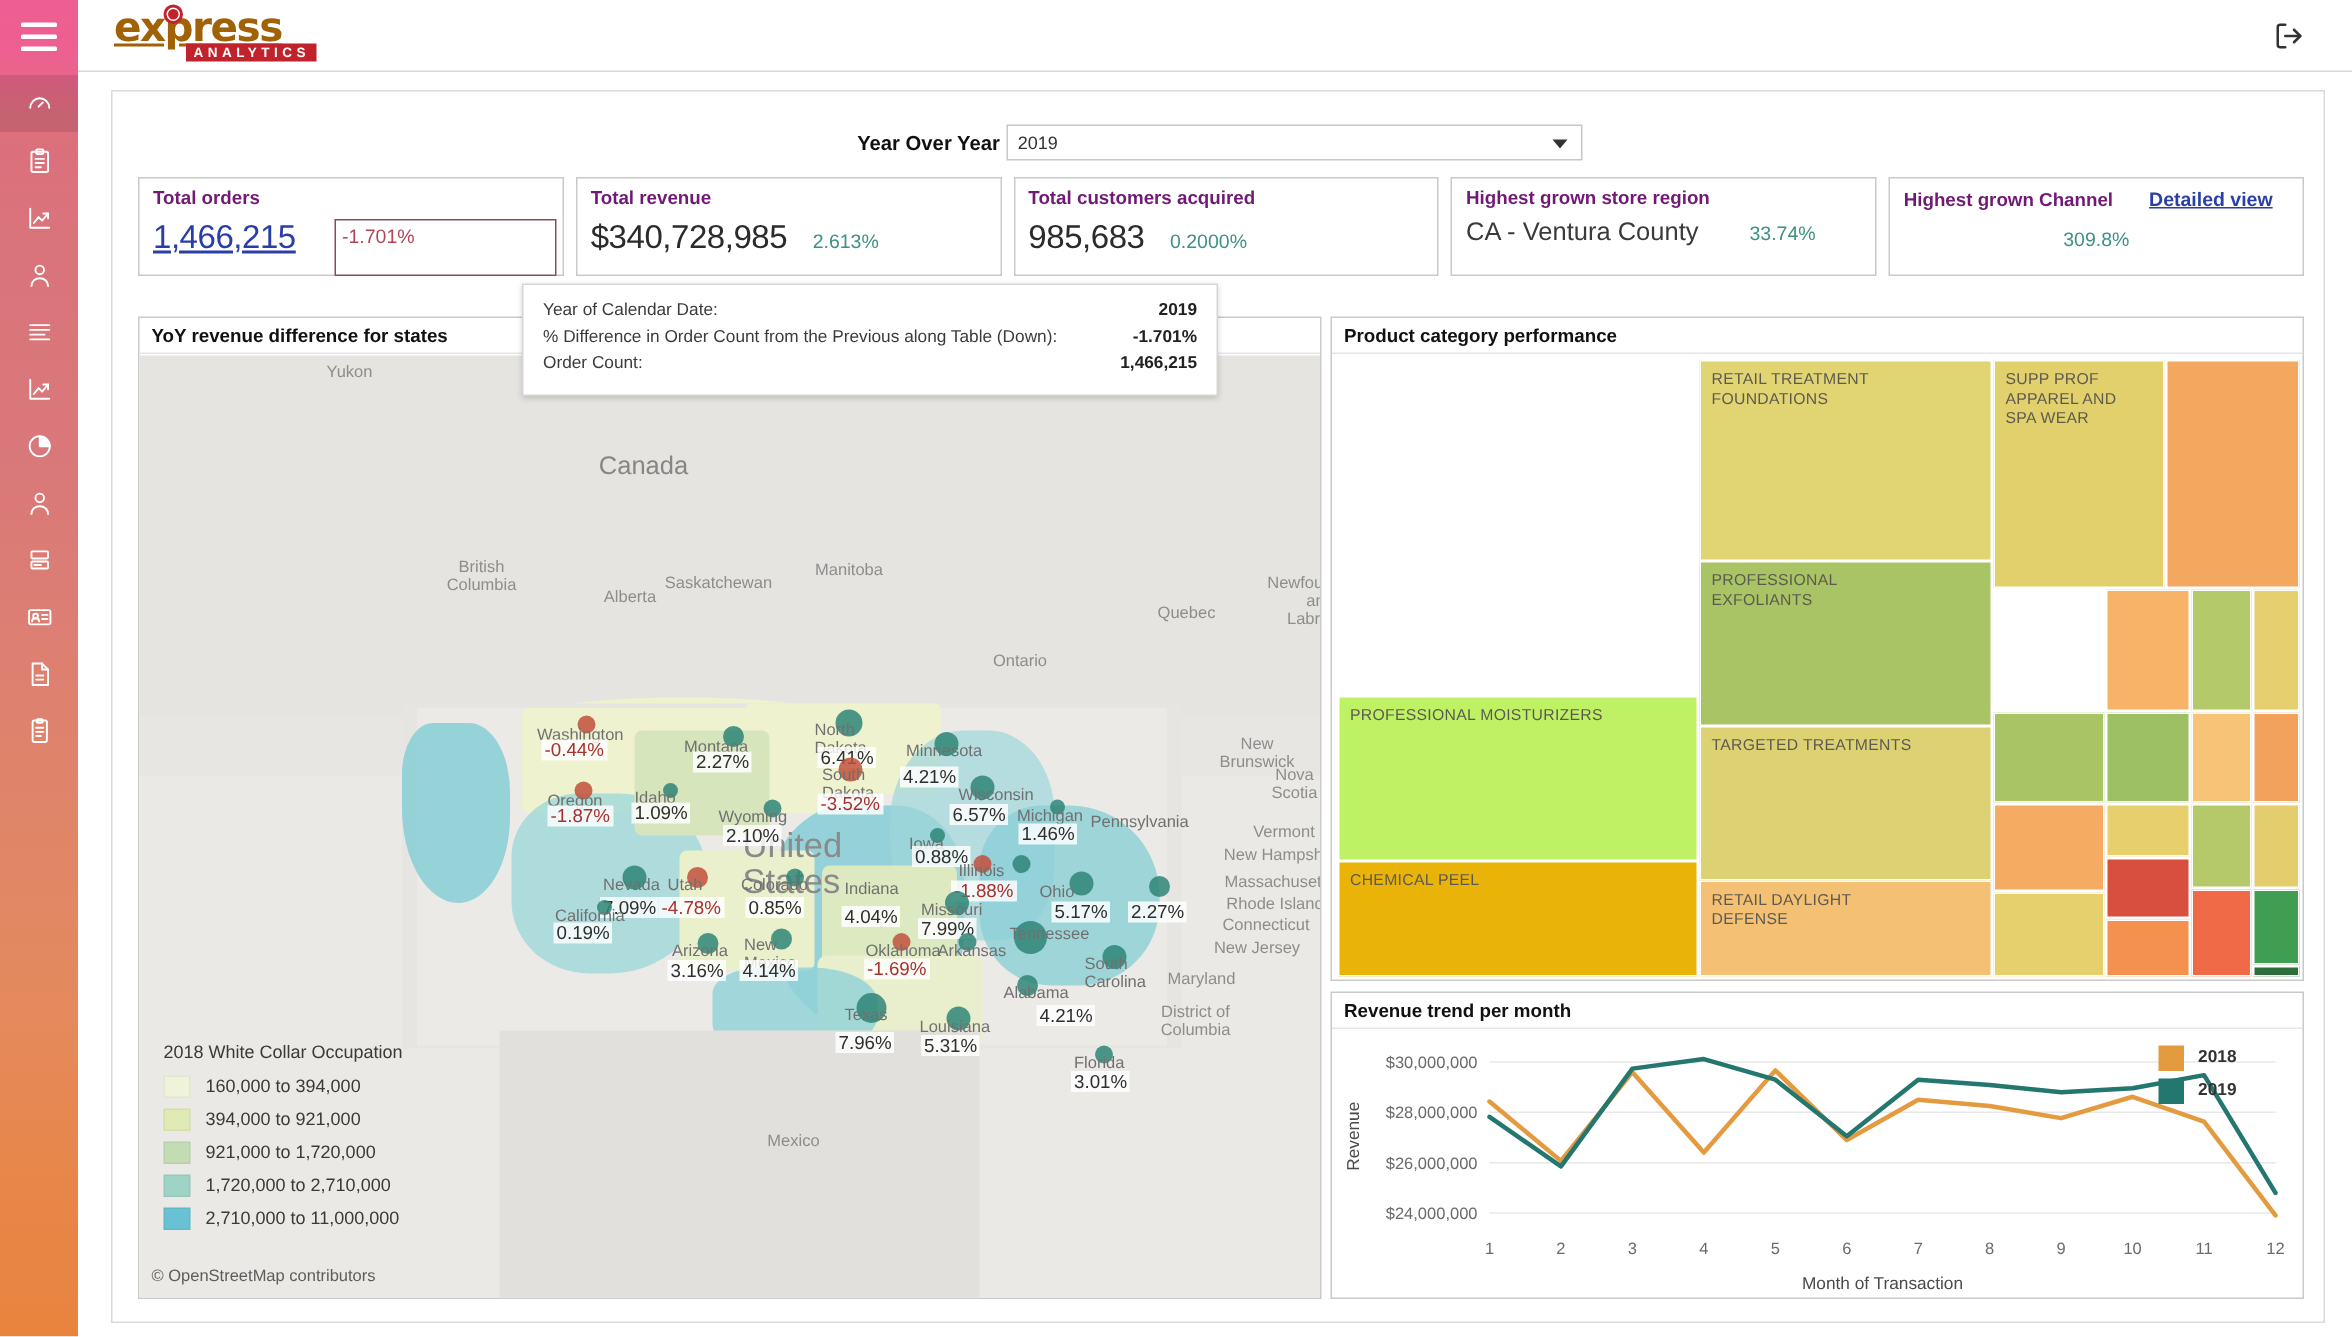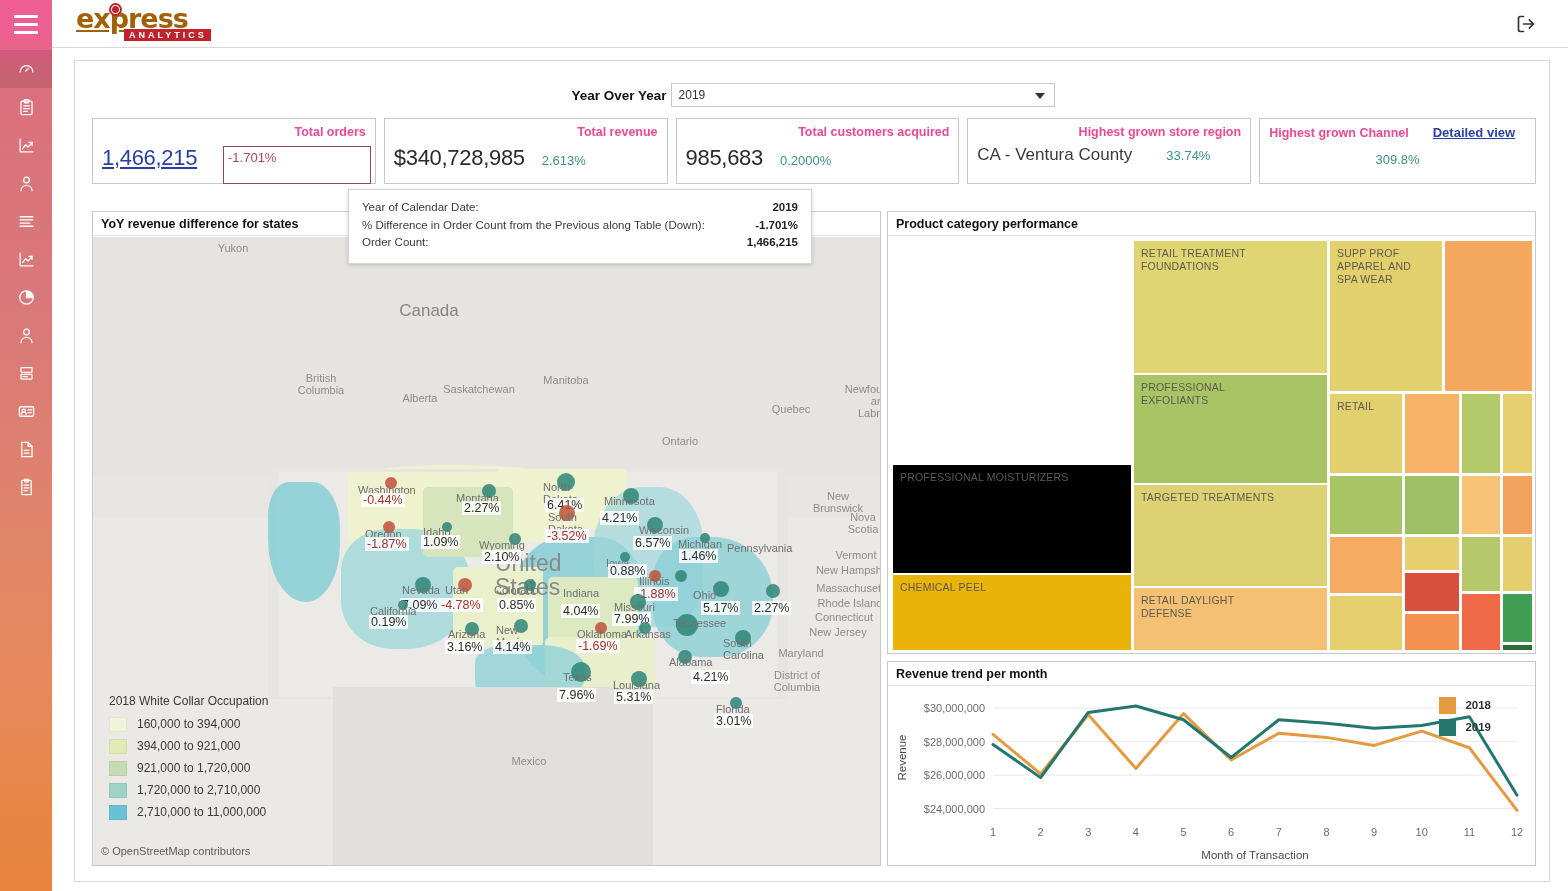--- a/index.html
+++ b/index.html
@@ -80,21 +80,21 @@
     position: absolute; right: 9px; top: 9px; width: 0; height: 0;
     border-left: 5px solid transparent; border-right: 5px solid transparent;
     border-top: 6px solid #333;
   }
 
   
   .kpi-row { position: absolute; left: 17px; top: 57px; width: 1444px; height: 66px; display: flex; gap: 8px; }
   .kpi {
     background: #fff; border: 1px solid #c9c9c9; position: relative; padding: 6px 9px;
   }
-  .kpi-title { font-size: 12.5px; font-weight: bold; color: #ec4899; text-align: right; }
+  .kpi-title { font-size: 12.5px; font-weight: bold; color: #701a75; }
   .kpi-body { display: flex; align-items: baseline; margin-top: 6px; }
   .kpi-value { font-size: 22px; color: #2b2b2b; font-weight: normal; letter-spacing: -0.3px; }
   .kpi-value.link { color: #2a3fa5; text-decoration: underline; cursor: pointer; }
   .kpi-delta { font-size: 13px; margin-left: 17px; }
   .kpi-delta.up { color: #3d9184; }
   .kpi-delta.down { color: #b3455b; }
   .kpi-highlight-box {
     position: absolute; left: 130px; top: 27px; width: 148px; height: 38px;
     border: 1px solid #8d4a5a; background: #fff;
   }
@@ -544,21 +544,21 @@
               </div>
             </div>
         </div>
         <div class="osm">© OpenStreetMap contributors</div>
       </div>
     </div>
 
     <div class="panel" id="tree-panel">
       <div class="panel-title">Product category performance</div>
       <div class="tree-area" id="tree-area">
-          <div class="tile" style="left: 0px; top: 224px; width: 240px; height: 110px; background: #000000;">
+          <div class="tile" style="left: 0px; top: 224px; width: 240px; height: 110px; background: #bef264;">
             <div class="tile-label">PROFESSIONAL MOISTURIZERS</div>
           </div>
           <div class="tile" style="left: 0px; top: 334px; width: 240px; height: 77px; background: #eab308;">
             <div class="tile-label">CHEMICAL PEEL</div>
           </div>
           <div class="tile" style="left: 241px; top: 134px; width: 195px; height: 110px; background: rgb(169, 196, 100);">
             <div class="tile-label">PROFESSIONAL<br>EXFOLIANTS</div>
           </div>
           <div class="tile" style="left: 241px; top: 0px; width: 195px; height: 134px; background: rgb(225, 212, 115);">
             <div class="tile-label">RETAIL TREATMENT<br>FOUNDATIONS</div>
@@ -566,23 +566,20 @@
           <div class="tile" style="left: 241px; top: 244px; width: 195px; height: 103px; background: rgb(221, 210, 115);">
             <div class="tile-label">TARGETED TREATMENTS</div>
           </div>
           <div class="tile" style="left: 241px; top: 347px; width: 195px; height: 64px; background: rgb(244, 192, 115);">
             <div class="tile-label">RETAIL DAYLIGHT<br>DEFENSE</div>
           </div>
           <div class="tile" style="left: 437px; top: 0px; width: 114px; height: 152px; background: rgb(226, 208, 109);">
             <div class="tile-label">SUPP PROF<br>APPAREL AND<br>SPA WEAR</div>
           </div>
           <div class="tile" style="left: 552px; top: 0px; width: 89px; height: 152px; background: rgb(244, 168, 95);"></div>
-          <div class="tile" style="left: 437px; top: 153px; width: 74px; height: 81px; background: rgb(225, 208, 109);">
-            <div class="tile-label">RETAIL</div>
-          </div>
           <div class="tile" style="left: 512px; top: 153px; width: 56px; height: 81px; background: rgb(247, 180, 104);"></div>
           <div class="tile" style="left: 569px; top: 153px; width: 40px; height: 81px; background: rgb(180, 201, 106);"></div>
           <div class="tile" style="left: 610px; top: 153px; width: 31px; height: 81px; background: rgb(230, 207, 110);"></div>
           <div class="tile" style="left: 437px; top: 235px; width: 74px; height: 60px; background: rgb(168, 196, 100);"></div>
           <div class="tile" style="left: 512px; top: 235px; width: 56px; height: 60px; background: rgb(156, 192, 99);"></div>
           <div class="tile" style="left: 569px; top: 235px; width: 40px; height: 60px; background: rgb(246, 195, 119);"></div>
           <div class="tile" style="left: 610px; top: 235px; width: 31px; height: 60px; background: rgb(243, 162, 94);"></div>
           <div class="tile" style="left: 437px; top: 296px; width: 74px; height: 58px; background: rgb(245, 172, 98);"></div>
           <div class="tile" style="left: 512px; top: 296px; width: 56px; height: 35px; background: rgb(231, 207, 109);"></div>
           <div class="tile" style="left: 512px; top: 332px; width: 56px; height: 40px; background: rgb(217, 79, 62);"></div>

